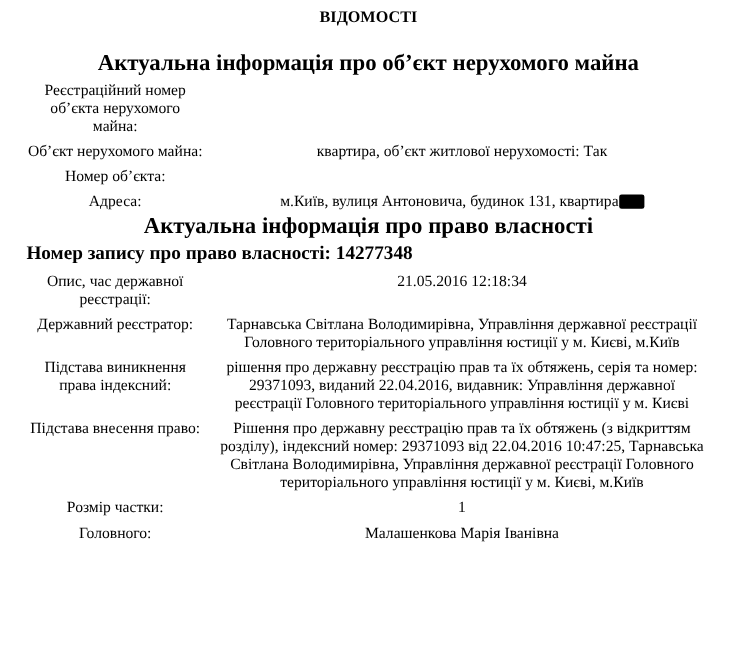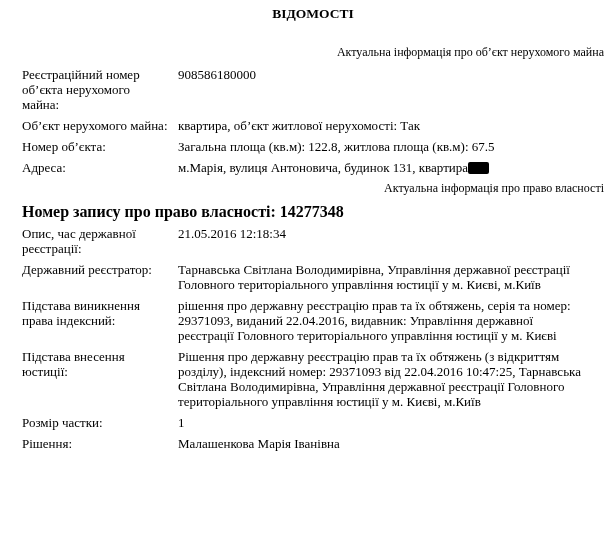--- a/index.html
+++ b/index.html
@@ -11,49 +11,50 @@
     width: 610px;
     height: 547px;
     overflow: hidden;
     font-family: "Liberation Serif", serif;
     color: #000000;
   }
   .page {
     box-sizing: border-box;
     width: 610px;
     height: 547px;
-    padding: 6px 6px 0 22px;
+    padding: 6px 18px 0 22px;
     background: #ffffff;
   }
   .doc-title {
     text-align: center;
     font-weight: bold;
     font-size: 13.5px;
     line-height: 15.5px;
   }
   .section-heading {
-    text-align: right;
-    font-weight: normal;
-    font-size: 12px;
+    text-align: center;
+    font-weight: bold;
+    font-size: 19px;
     line-height: 15px;
   }
   .heading-object { margin-top: 23px; }
   .heading-ownership { margin-top: 4px; }
   .record-line {
     font-weight: bold;
     font-size: 16px;
     line-height: 15px;
     margin-top: 8px;
   }
   .rows { margin-top: 7px; }
   .row {
     display: flex;
     margin-bottom: 6px;
     font-size: 13px;
     line-height: 15px;
+    text-align: center;
   }
   .row .label {
     flex: none;
     width: 156px;
     padding-right: 8px;
     box-sizing: border-box;
   }
   .row .value {
     flex: none;
     width: 414px;
@@ -74,33 +75,31 @@
 
   <div class="doc-title">
     <div>ВІДОМОСТІ</div>
   </div>
 
   <div class="section-heading heading-object">Актуальна інформація про об’єкт нерухомого майна</div>
 
   <div class="rows">
     <div class="row">
       <div class="label">Реєстраційний номер об’єкта нерухомого майна:</div>
-      <div class="value">908586180000</div>
     </div>
     <div class="row">
       <div class="label">Об’єкт нерухомого майна:</div>
       <div class="value">квартира, об’єкт житлової нерухомості: Так</div>
     </div>
     <div class="row">
       <div class="label">Номер об’єкта:</div>
-      <div class="value">Загальна площа (кв.м): 122.8, житлова площа (кв.м): 67.5</div>
     </div>
     <div class="row">
       <div class="label">Адреса:</div>
-      <div class="value"><span>м.Марія, вулиця Антоновича, будинок 131, квартира</span><span class="redaction"></span></div>
+      <div class="value"><span>м.Київ, вулиця Антоновича, будинок 131, квартира</span><span class="redaction"></span></div>
     </div>
   </div>
 
   <div class="section-heading heading-ownership">Актуальна інформація про право власності</div>
 
   <div class="record-line">Номер запису про право власності: 14277348</div>
 
   <div class="rows">
     <div class="row">
       <div class="label">Опис, час державної реєстрації:</div>
@@ -108,26 +107,26 @@
     </div>
     <div class="row">
       <div class="label">Державний реєстратор:</div>
       <div class="value">Тарнавська Світлана Володимирівна, Управління державної реєстрації Головного територіального управління юстиції у м. Києві, м.Київ</div>
     </div>
     <div class="row">
       <div class="label">Підстава виникнення права індексний:</div>
       <div class="value">рішення про державну реєстрацію прав та їх обтяжень, серія та номер: 29371093, виданий 22.04.2016, видавник: Управління державної реєстрації Головного територіального управління юстиції у м. Києві</div>
     </div>
     <div class="row">
-      <div class="label">Підстава внесення юстиції:</div>
+      <div class="label">Підстава внесення право:</div>
       <div class="value">Рішення про державну реєстрацію прав та їх обтяжень (з відкриттям розділу), індексний номер: 29371093 від 22.04.2016 10:47:25, Тарнавська Світлана Володимирівна, Управління державної реєстрації Головного територіального управління юстиції у м. Києві, м.Київ</div>
     </div>
     <div class="row">
       <div class="label">Розмір частки:</div>
       <div class="value">1</div>
     </div>
     <div class="row">
-      <div class="label">Рішення:</div>
+      <div class="label">Головного:</div>
       <div class="value">Малашенкова Марія Іванівна</div>
     </div>
   </div>
 
 </div>
 
 </body></html>

